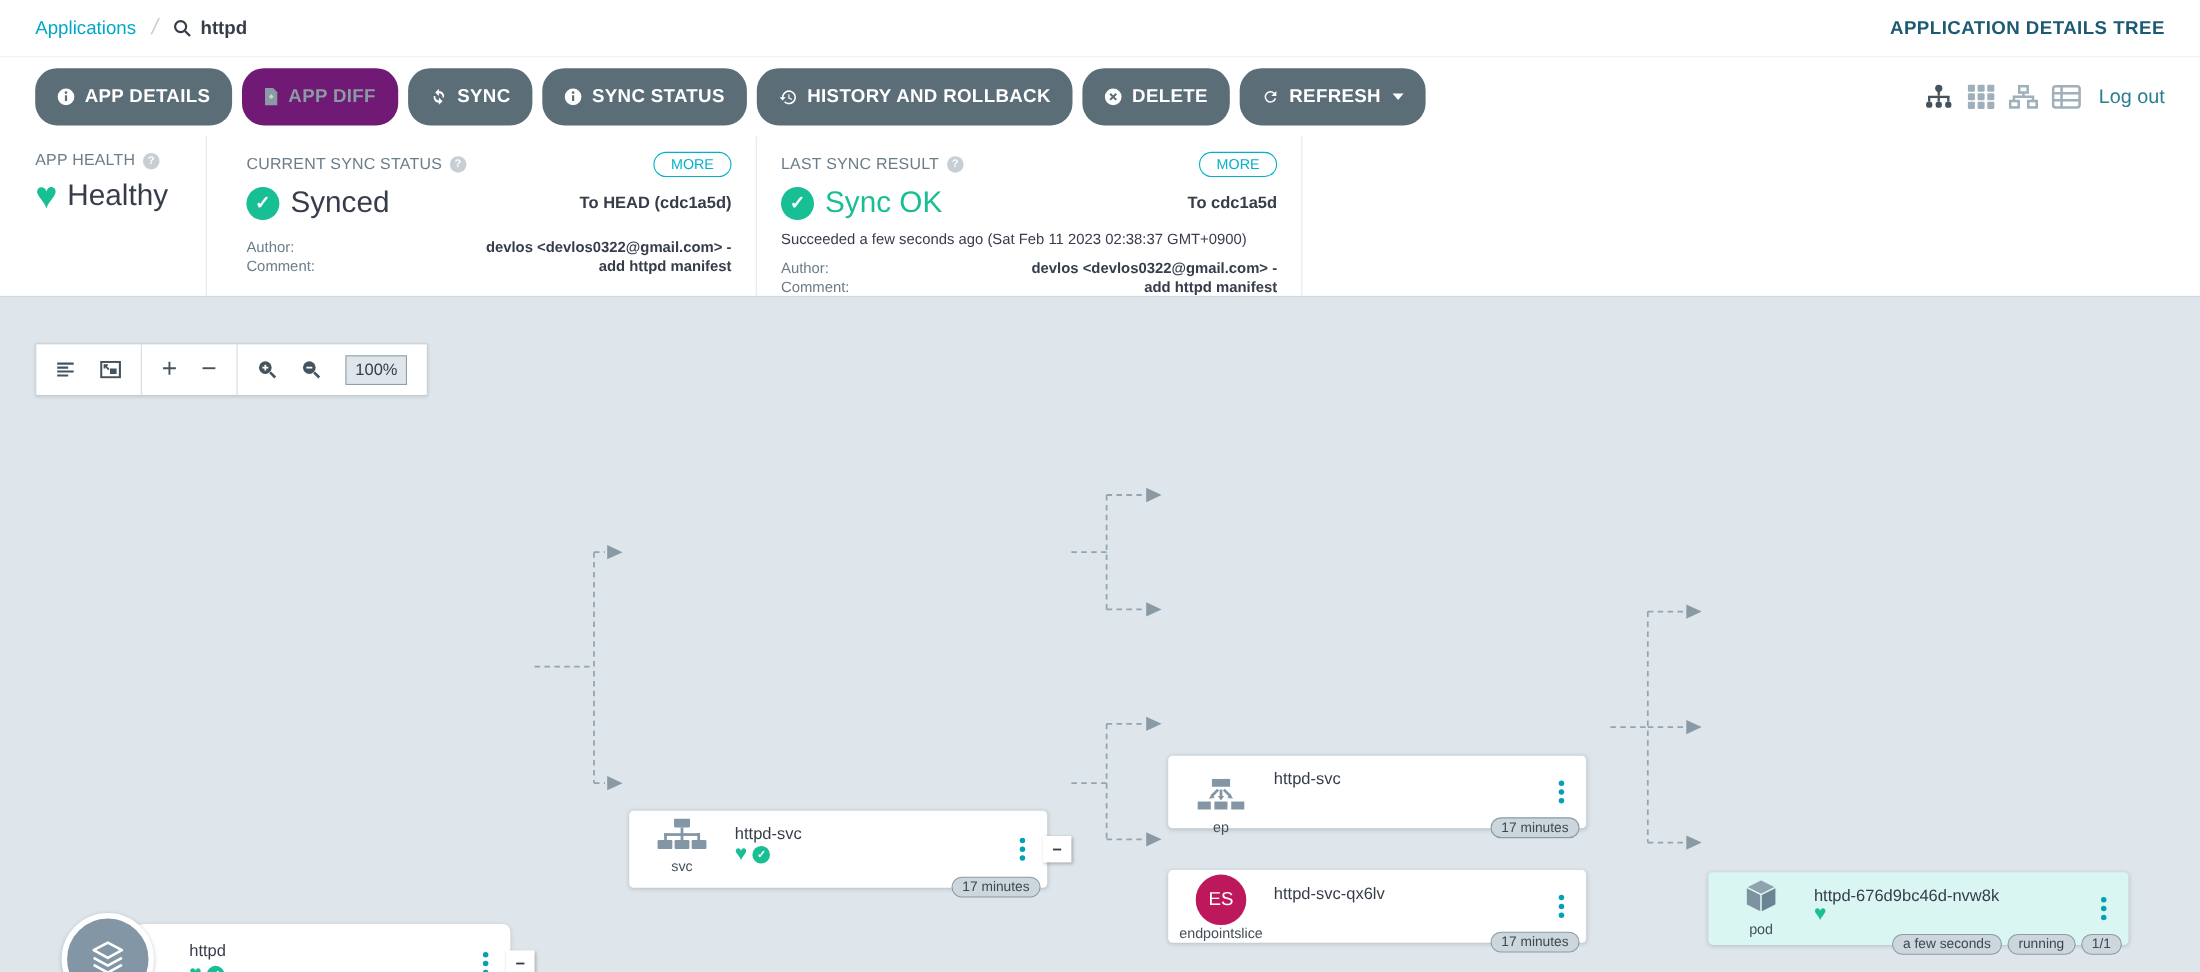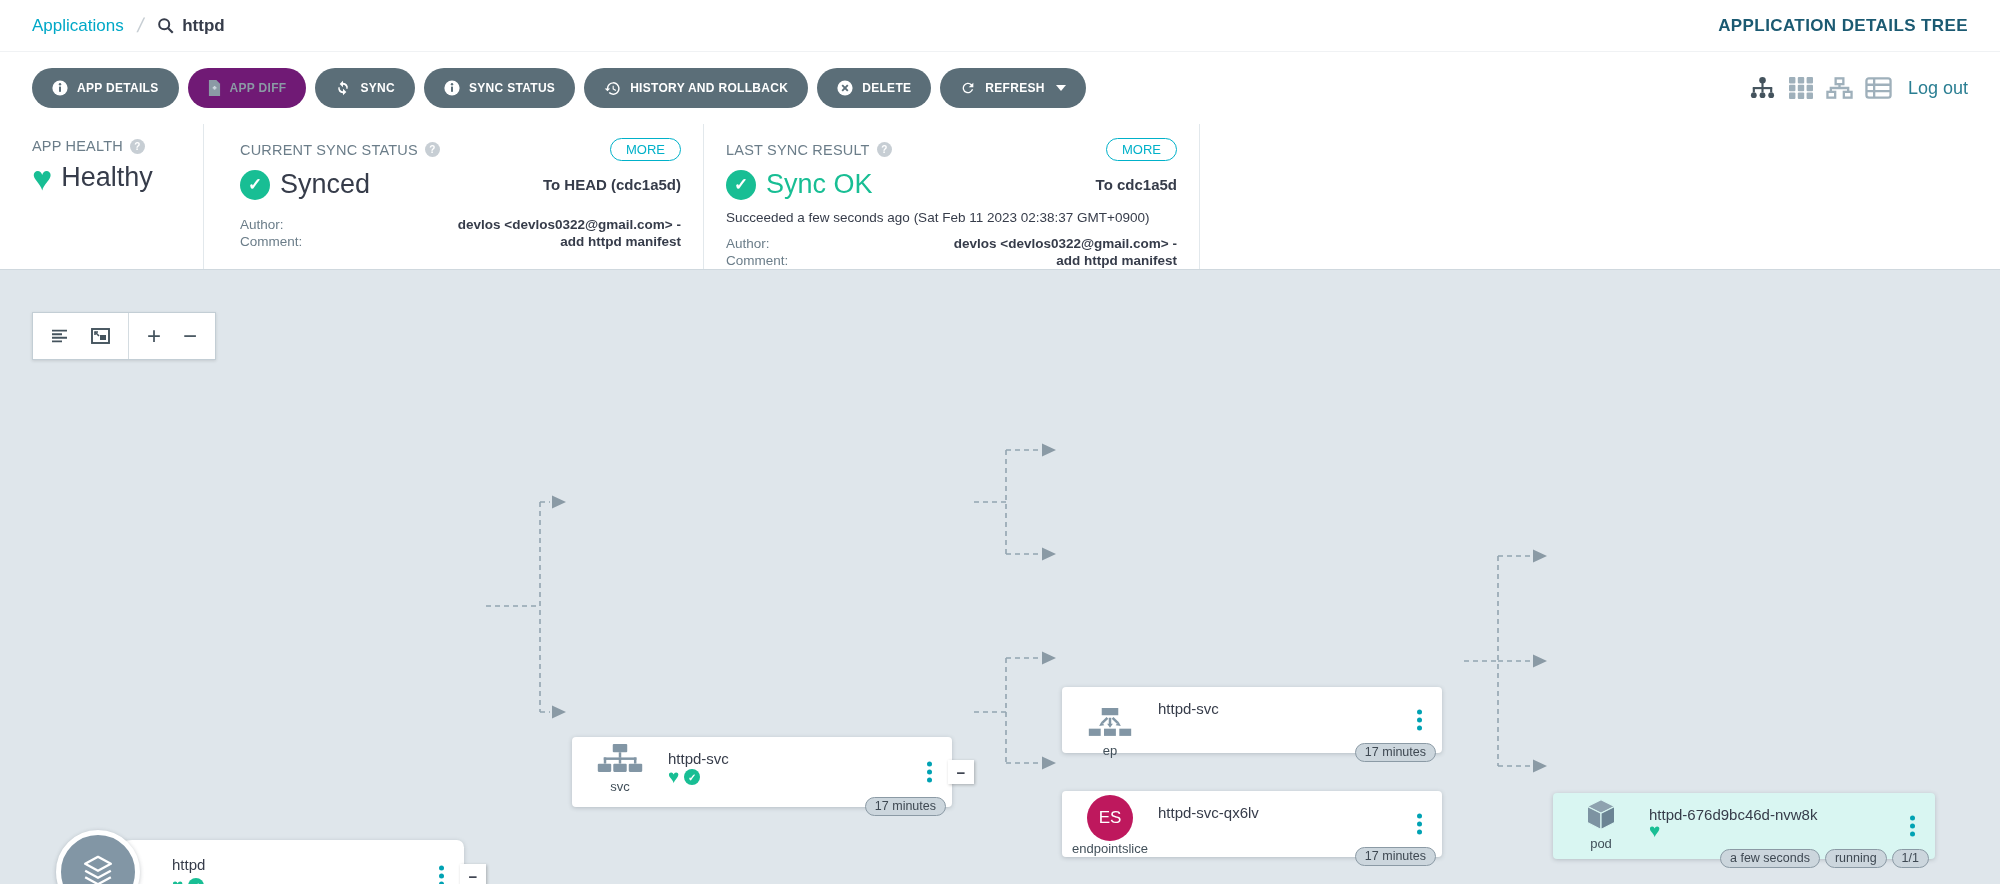--- a/index.html
+++ b/index.html
@@ -9,32 +9,32 @@
   .topbar { height:52px; display:flex; align-items:center; padding:0 32px; border-bottom:1px solid #f0f2f4; }
   .crumb-link { color:#00a8c7; font-size:17px; cursor:pointer; }
   .crumb-sep { color:#c6cdd3; font-size:20px; margin:0 14px; font-weight:300; transform:skewX(-12deg); }
   .crumb-search { display:flex; align-items:center; gap:7px; }
   .crumb-value { font-size:17px; font-weight:bold; color:#363c4a; }
   .view-title { margin-left:auto; font-size:17px; font-weight:bold; letter-spacing:.4px; color:#1b5a72; }
 
   
   .toolbar { height:72px; display:flex; align-items:center; padding:0 32px; gap:9px; }
   .tbtn { display:inline-flex; align-items:center; gap:9px; background:#5b6e78; color:#fff; border:none;
-          border-radius:20px; height:40px; padding:0 20px; font-size:12px; font-weight:bold;
+          border-radius:20px; height:52px; padding:0 20px; font-size:17px; font-weight:bold;
           letter-spacing:.3px; font-family:inherit; cursor:pointer; white-space:nowrap; }
   .tbtn.disabled { background:#701a75; color:#8b9aa5; cursor:default; }
   .caret { width:0; height:0; border-left:5px solid transparent; border-right:5px solid transparent; border-top:6px solid #fff; margin-left:2px; }
   .view-switcher { margin-left:auto; display:flex; align-items:center; gap:12px; }
   .vicon { cursor:pointer; display:flex; }
   .logout { color:#2a7e92; font-size:18px; cursor:pointer; margin-left:4px; }
 
   
   .statusbar { height:146px; display:flex; border-bottom:1px solid #cfd8de; }
   .sec { padding-top:14px; border-right:1px solid #e2e8ec; position:relative; }
-  .sec1 { width:204px; padding-left:32px; }
+  .sec1 { width:188px; padding-left:32px; }
   .sec2 { width:500px; padding:14px 22px 0 36px; }
   .sec3 { width:496px; padding:14px 22px 0 22px; }
   .sec-head { display:flex; align-items:center; }
   .sec-label { font-size:14.5px; color:#6b7d89; letter-spacing:.2px; }
   .help { width:15px; height:15px; border-radius:50%; background:#c7ced4; color:#fff; font-size:10px; font-weight:bold;
           display:inline-flex; align-items:center; justify-content:center; margin-left:7px; cursor:pointer; }
   .more-pill { margin-left:auto; border:1px solid #00b1c9; color:#00b1c9; border-radius:14px; padding:3px 15px;
                font-size:13px; font-weight:normal; background:#fff; cursor:pointer; font-family:inherit; }
   .val-row { display:flex; align-items:center; margin-top:8px; }
   .big-heart { color:#18be94; font-size:34px; line-height:28px; margin-right:9px; }
@@ -279,20 +279,37 @@
             <rect x="9" y="7" width="6" height="5" fill="#44535d"></rect>
             <path d="M4 4l4 4" stroke="#44535d" stroke-width="1.6"></path>
             <path d="M4 7V4h3" fill="none" stroke="#44535d" stroke-width="1.6"></path>
           </svg>
       </span>
     </div>
     <div class="gc-group">
       <span class="gc-btn">+</span>
       <span class="gc-btn">−</span>
     </div>
+    <div class="gc-group">
+      <span class="gc-btn">
+        <svg width="18" height="18" viewBox="0 0 20 20">
+            <circle cx="8" cy="8" r="6.4" fill="#44535d"></circle>
+            <path d="M12.8 12.8L18 18" stroke="#44535d" stroke-width="2.6"></path>
+            <path d="M5 8h6M8 5v6" stroke="#fff" stroke-width="1.8"></path>
+          </svg>
+      </span>
+      <span class="gc-btn">
+        <svg width="18" height="18" viewBox="0 0 20 20">
+            <circle cx="8" cy="8" r="6.4" fill="#44535d"></circle>
+            <path d="M12.8 12.8L18 18" stroke="#44535d" stroke-width="2.6"></path>
+            <path d="M5 8h6" stroke="#fff" stroke-width="1.8"></path>
+          </svg>
+      </span>
+      <span class="pct-box">100%</span>
+    </div>
   </div>
 
   <svg class="edges" width="2000" height="614">
     <g fill="none" stroke="#93a5b1" stroke-width="1.6" stroke-dasharray="5 4">
       <path d="M486 336 H540 M540 232 V442 M540 232 H550 M540 442 H550"></path>
       <path d="M974 232 H1006 M1006 180 V284 M1006 180 H1040 M1006 284 H1040"></path>
       <path d="M974 442 H1006 M1006 388 V493 M1006 388 H1040 M1006 493 H1040"></path>
       <path d="M1464 391 H1498 M1498 286 V496 M1498 286 H1531 M1498 391 H1531 M1498 496 H1531"></path>
     </g>
     <g fill="#8a9aa5">

